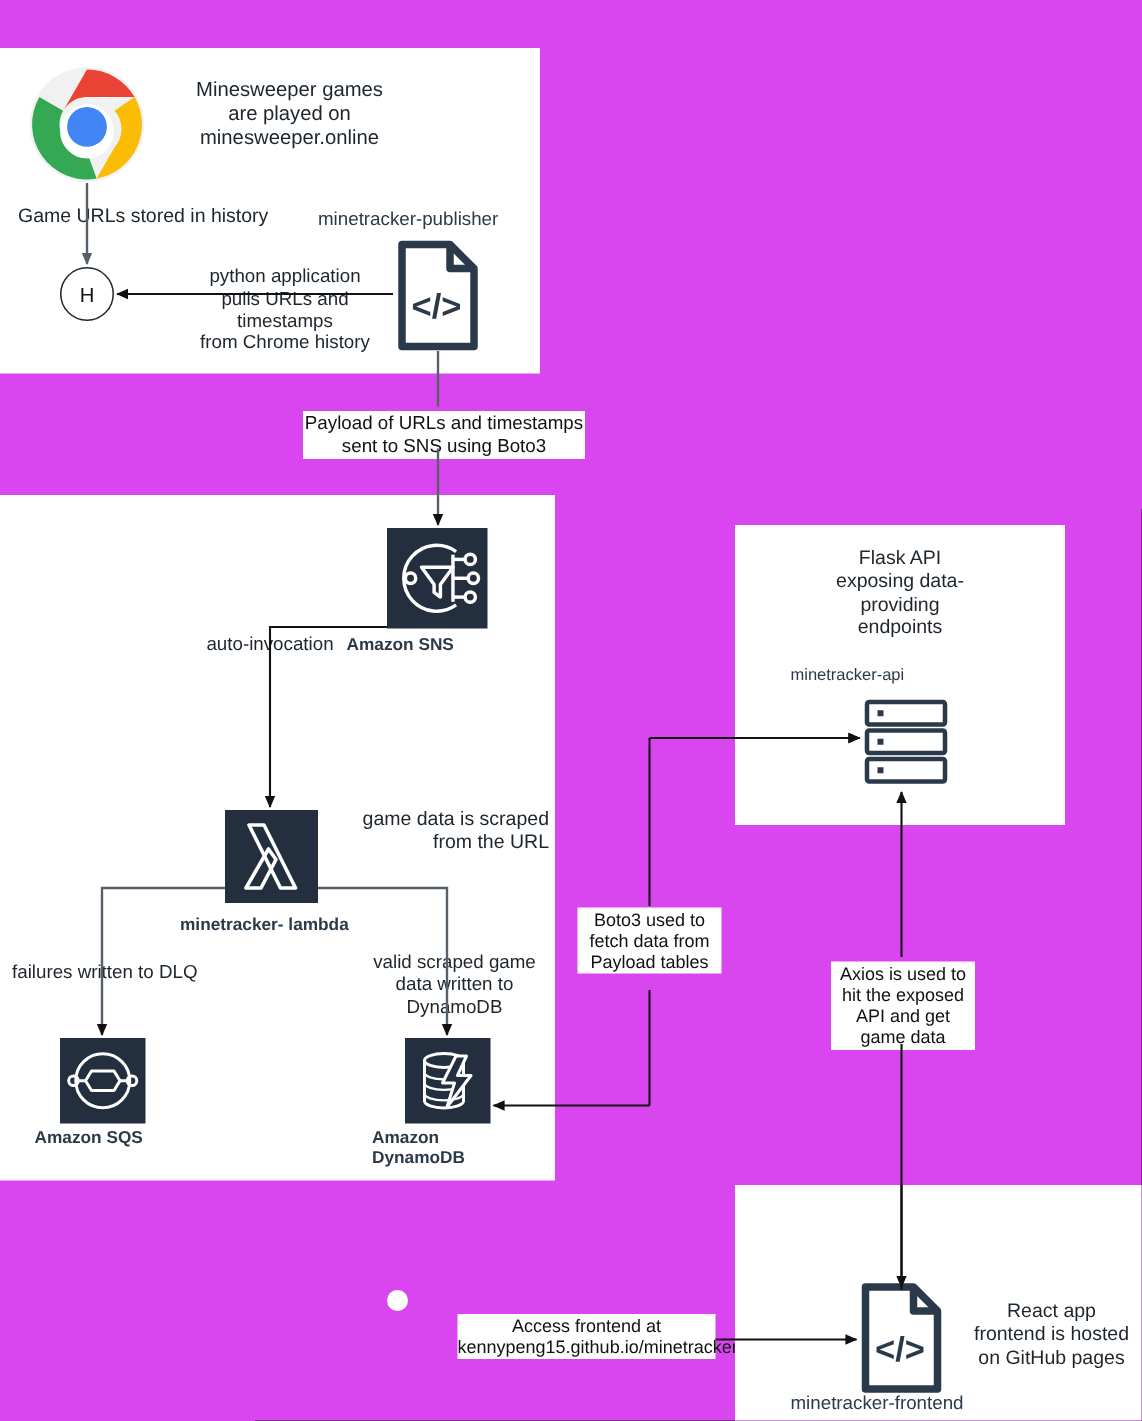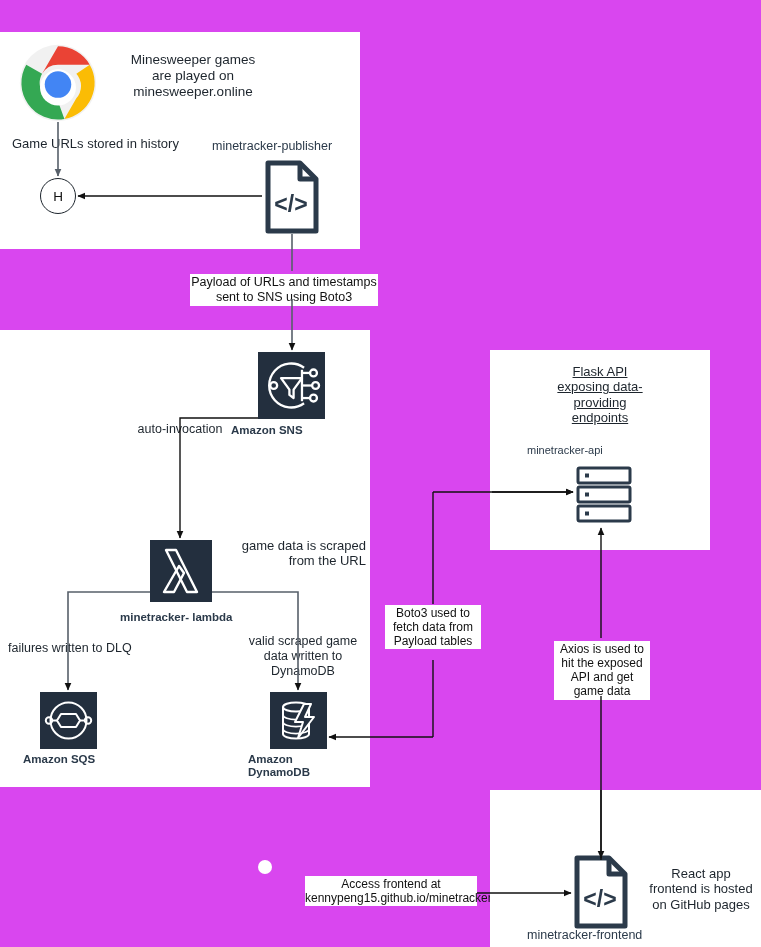--- a/index.html
+++ b/index.html
@@ -49,22 +49,25 @@
   <div class="svc-name" style="left:212px;top:139px;width:162px;font-size:12.5px;font-weight:normal;color:#2b3a4a;">minetracker-publisher</div>
 
   <div style="position:absolute;left:264px;top:160px;width:56px;height:74px;">
     <svg width="56" height="74" viewBox="0 0 56 74">
       <path d="M4 3 H36 L52 19 V71 H4 Z" fill="#ffffff" stroke="#2b3a4a" stroke-width="5" stroke-linejoin="round"></path>
       <path d="M36 3 V19 H52" fill="none" stroke="#2b3a4a" stroke-width="5" stroke-linejoin="round"></path>
       <text x="27" y="52" font-family="Liberation Sans, sans-serif" font-size="23" font-weight="bold" fill="#2b3a4a" text-anchor="middle">&lt;/&gt;</text>
     </svg>
   </div>
 
-
-  <div class="lbl-box" style="left:190px;top:274px;width:188px;font-size:12.5px;padding:1px 0;">Payload of URLs and timestamps sent
+  <div class="txt" style="left:120px;top:177px;width:140px;font-size:12.5px;">python application
+pulls URLs and timestamps
+from Chrome history</div>
+
+  <div class="lbl-box" style="left:202px;top:274px;width:188px;font-size:12.5px;padding:1px 0;">Payload of URLs and timestamps sent
 to SNS using Boto3</div>
 
   <div class="panel" style="left:0px;top:330px;width:370px;height:457px;"></div>
 
   <div class="awsicon" style="left:258px;top:352px;width:67px;height:67px;">
     <svg width="67" height="67" viewBox="0 0 64 64">
       <path d="M44 15 A21 21 0 1 0 44 49" fill="none" stroke="#fff" stroke-width="2.2"></path>
       <path d="M20 23 H44 M32 23 L38 23" fill="none" stroke="#fff" stroke-width="0"></path>
       <path d="M22 25 H42 L34 36 V44 L30 41 V36 Z" fill="none" stroke="#fff" stroke-width="2.2" stroke-linejoin="round"></path>
       <line x1="42" y1="17" x2="42" y2="47" stroke="#fff" stroke-width="2.2"></line>
@@ -119,21 +122,21 @@
       <path d="M13 30 A13 4.6 0 0 0 39 30" fill="none" stroke="#fff" stroke-width="1.6"></path>
       <path d="M13 37 A13 4.6 0 0 0 39 37" fill="none" stroke="#fff" stroke-width="1.6"></path>
       <path d="M34 12 L25 30 H33 L28 46 L44 25 H35 L41 12 Z" fill="#232F3E" stroke="#fff" stroke-width="2" stroke-linejoin="round"></path>
     </svg>
   </div>
   <div class="svc-name" style="left:248px;top:753px;width:102px;font-size:11.5px;">Amazon
 DynamoDB</div>
 
   <div class="panel" style="left:490px;top:350px;width:220px;height:200px;"></div>
 
-  <div class="txt" style="left:530px;top:364px;width:140px;font-size:13px;text-decoration:underline;">Flask API
+  <div class="txt" style="left:530px;top:364px;width:140px;font-size:13px;">Flask API
 exposing data-
 providing
 endpoints</div>
 
   <div class="svc-name" style="left:527px;top:444px;width:146px;font-size:11px;font-weight:normal;">minetracker-api</div>
 
   <div style="position:absolute;left:575px;top:466px;width:58px;height:58px;">
     <svg width="58" height="58" viewBox="0 0 58 58">
       <rect x="3" y="2" width="52" height="15" rx="1.5" fill="#fff" stroke="#2b3a4a" stroke-width="3"></rect>
       <rect x="3" y="21" width="52" height="15" rx="1.5" fill="#fff" stroke="#2b3a4a" stroke-width="3"></rect>

